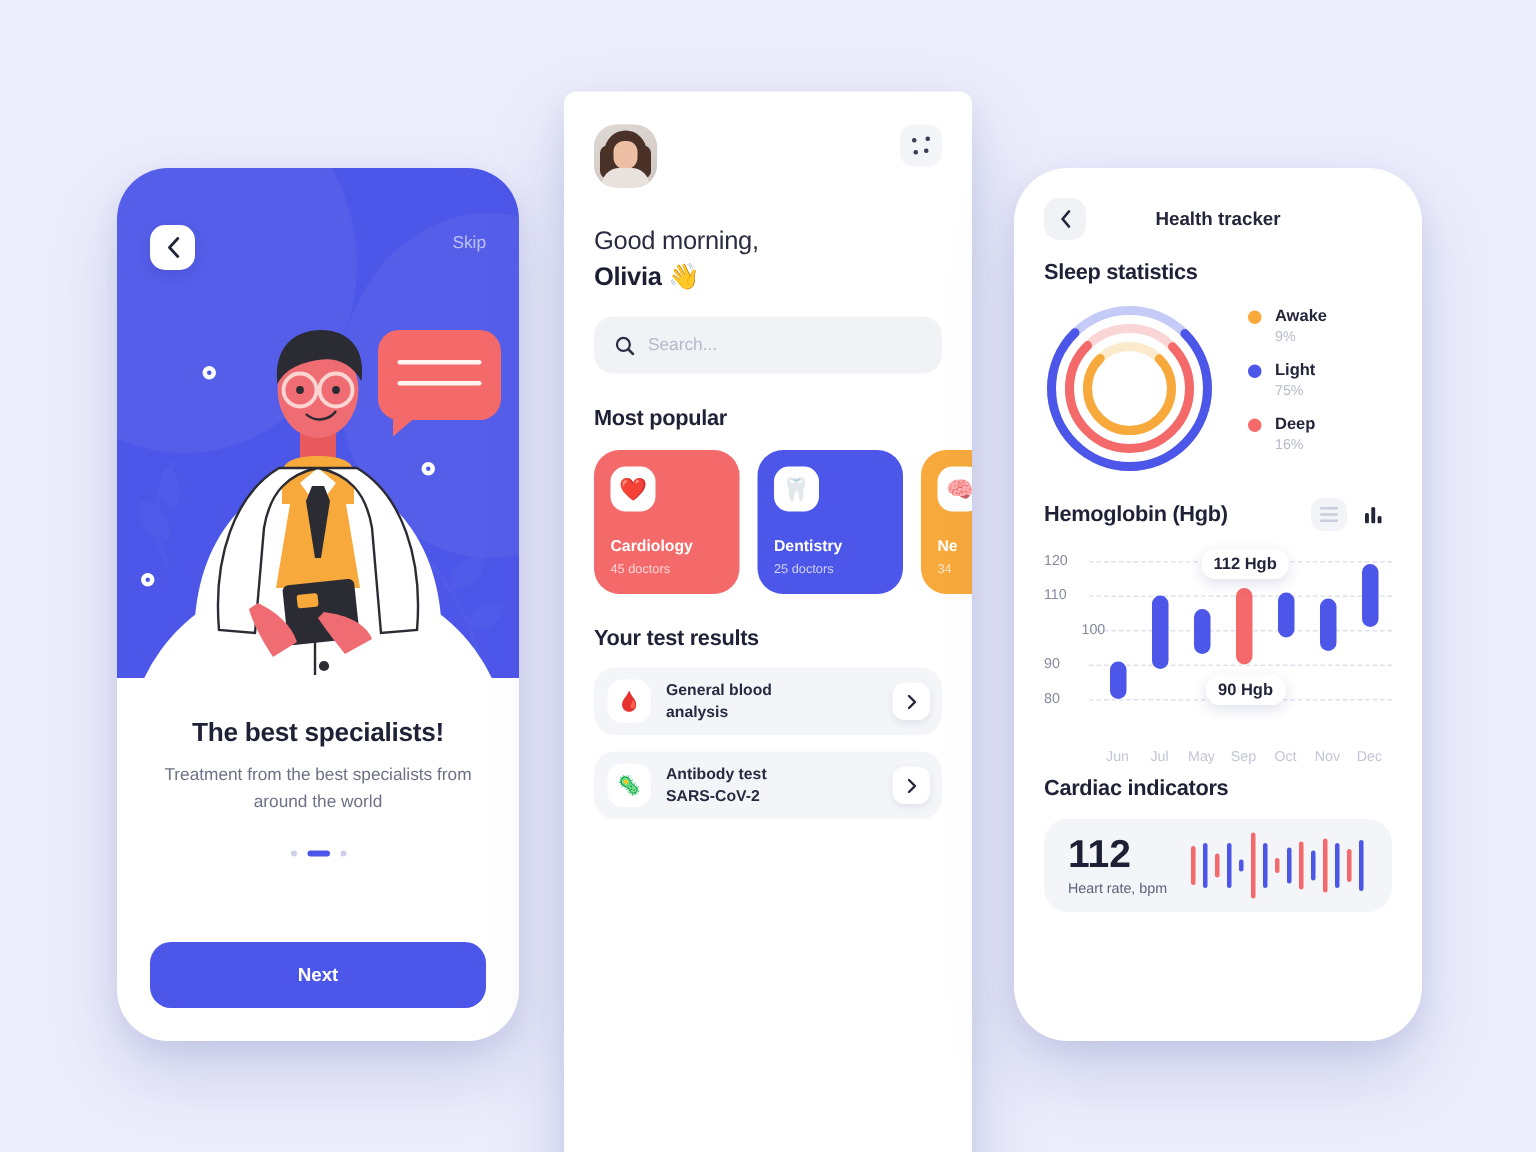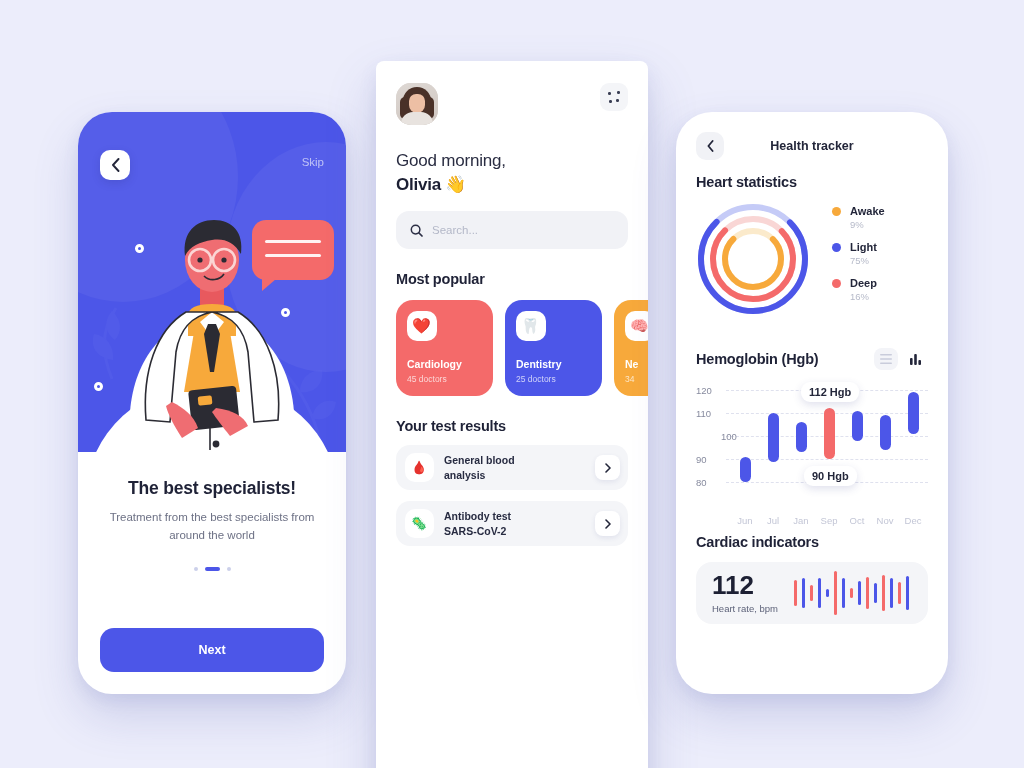--- a/index.html
+++ b/index.html
@@ -180,21 +180,21 @@
   }
   .sleep-row { margin-top: 12px; display: flex; align-items: center; gap: 12px; }
   .rings { position: relative; width: 114px; height: 114px; flex: none; }
   .legend { flex: 1; padding-left: 10px; }
   .leg-item { margin-bottom: 11px; }
   .leg-top { display: flex; align-items: center; gap: 9px; }
   .leg-dot { width: 9px; height: 9px; border-radius: 50%; flex: none; }
   .leg-label { font-size: 11px; font-weight: bold; color: #23263a; }
   .leg-pct { font-size: 9.5px; color: #b6bac9; margin-left: 18px; margin-top: 2px; }
 
-  .hgb-head { margin-top: 32px; display: flex; align-items: center; justify-content: space-between; text-align: center; }
+  .hgb-head { margin-top: 16px; display: flex; align-items: center; justify-content: space-between; text-align: center; }
   .toggles { display: flex; gap: 6px; }
   .tg {
     width: 24px; height: 22px; border-radius: 8px;
     display: flex; align-items: center; justify-content: center; cursor: pointer;
   }
   .tg.off { background: #f3f4f8; }
   .tg.on { background: #ffffff; }
 
   .chart { position: relative; margin-top: 12px; height: 128px; }
   .grid-line { position: absolute; left: 30px; right: 0; border-top: 1px dashed #dfe1ee; }
@@ -395,21 +395,21 @@
 
       <div class="trk-head">
         <div class="trk-back">
           <svg width="7" height="12" viewBox="0 0 7 12">
             <path d="M5.6 1 L1.4 6 L5.6 11" stroke="#23263a" stroke-width="1.8" fill="none" stroke-linecap="round" stroke-linejoin="round"></path>
           </svg>
         </div>
         <div class="trk-title">Health tracker</div>
       </div>
 
-      <div class="sec-title" style="margin-top:14px;">Heart statistics</div>
+      <div class="sec-title" style="margin-top:14px;">Sleep statistics</div>
 
       <div class="sleep-row">
         <div class="rings">
           <svg width="114" height="114" viewBox="0 0 114 114">
 
             <circle cx="57" cy="57" r="52" fill="none" stroke="#c5cbf7" stroke-width="6"></circle>
             <circle cx="57" cy="57" r="40" fill="none" stroke="#f9d6d5" stroke-width="6"></circle>
             <circle cx="57" cy="57" r="28" fill="none" stroke="#fbeacb" stroke-width="6"></circle>
 
             <circle cx="57" cy="57" r="52" fill="none" stroke="#4c56e8" stroke-width="6" stroke-linecap="round" stroke-dasharray="245 82" stroke-dashoffset="-41" transform="rotate(-90 57 57)"></circle>
@@ -485,21 +485,21 @@
         <div class="bar" style="left:128px; top:26.4px; height:50.6px; background:#f46a6a;"></div>
 
         <div class="bar" style="left:156px; top:28.7px; height:29.9px; background:#4c56e8;"></div>
 
         <div class="bar" style="left:184px; top:33.3px; height:34.5px; background:#4c56e8;"></div>
 
         <div class="bar" style="left:212px; top:10.3px; height:41.4px; background:#4c56e8;"></div>
 
         <div class="x-lab" style="left:49px;">Jun</div>
         <div class="x-lab" style="left:77px;">Jul</div>
-        <div class="x-lab" style="left:105px;">Jan</div>
+        <div class="x-lab" style="left:105px;">May</div>
         <div class="x-lab" style="left:133px;">Sep</div>
         <div class="x-lab" style="left:161px;">Oct</div>
         <div class="x-lab" style="left:189px;">Nov</div>
         <div class="x-lab" style="left:217px;">Dec</div>
 
         <div class="tip" style="left:105px; top:0px;">112 Hgb</div>
         <div class="tip" style="left:108px; top:84px;">90 Hgb</div>
       </div>
 
       <div class="sec-title" style="margin-top:24px;">Cardiac indicators</div>

